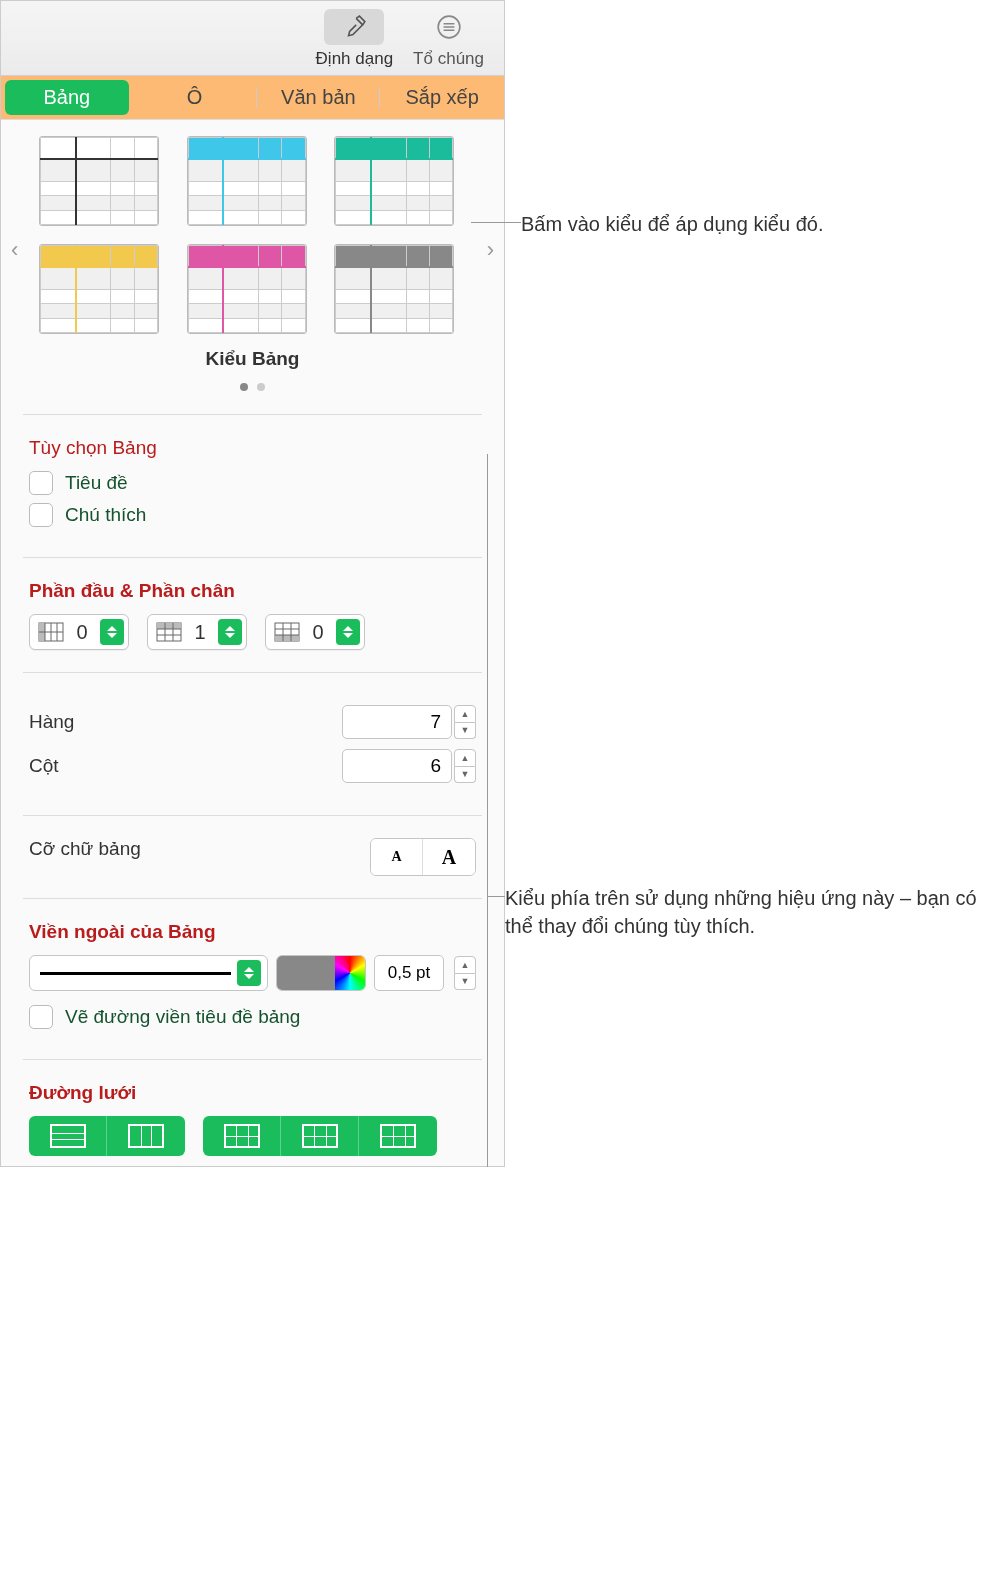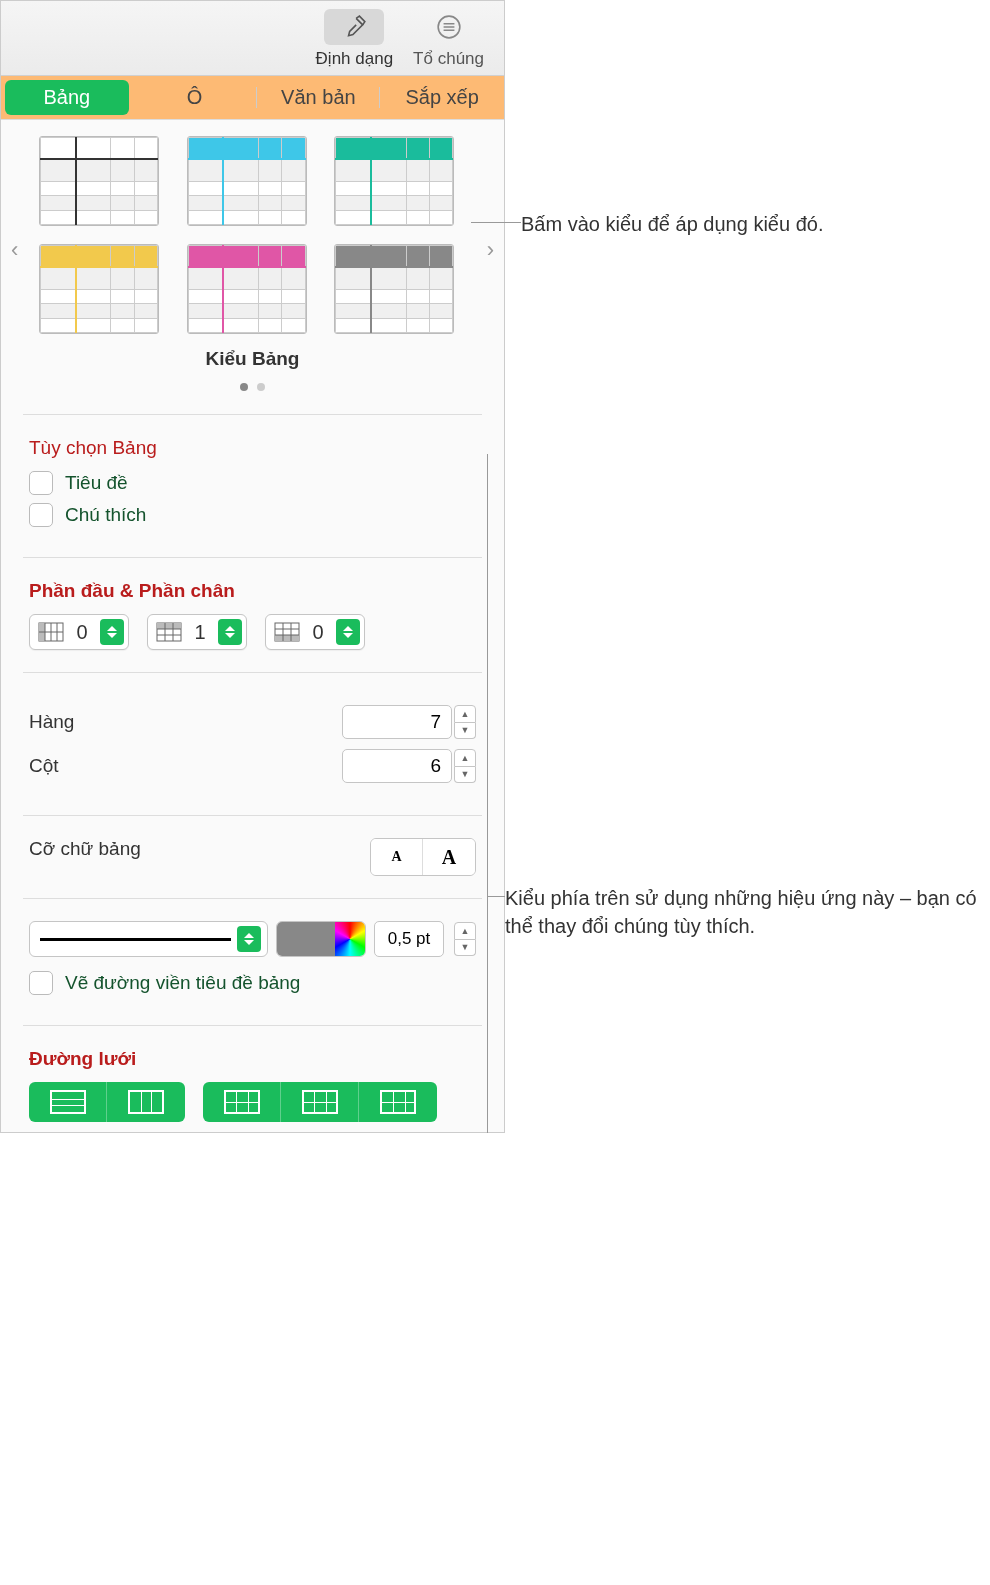--- a/index.html
+++ b/index.html
@@ -429,20 +429,21 @@
       <span class="num-label">Cỡ chữ bảng</span>
       <div class="font-seg">
         <button>A</button>
         <button>A</button>
       </div>
     </div>
 
     <div class="divider"></div>
 
     <div class="section">
+      <div class="section-title bold">Viền ngoài của Bảng</div>
       <div class="outline-row">
         <div class="line-sel">
           <div class="line-sample"></div>
           <div class="step-arrows" style="background:#1abc5c;margin-left:6px;"></div>
         </div>
         <div class="color-well">
           <div class="color-swatch"></div>
           <div class="color-pick"></div>
         </div>
         <input class="pt-input" value="0,5 pt" style="">

